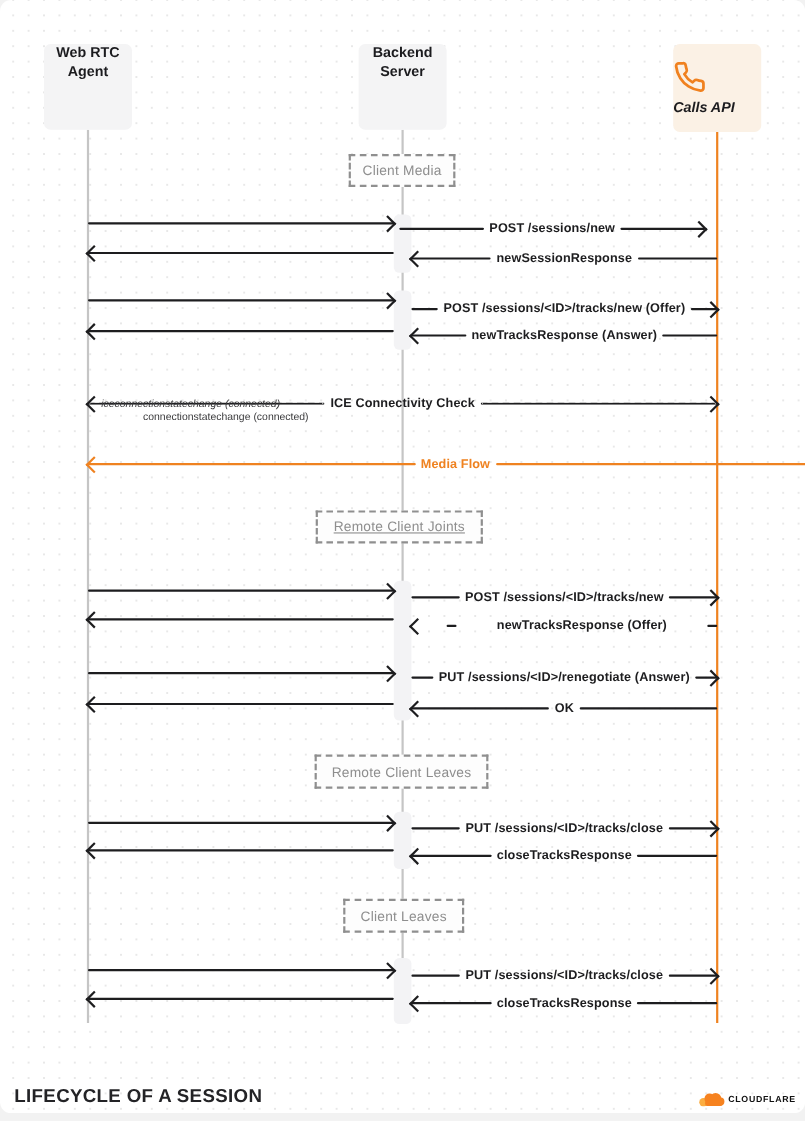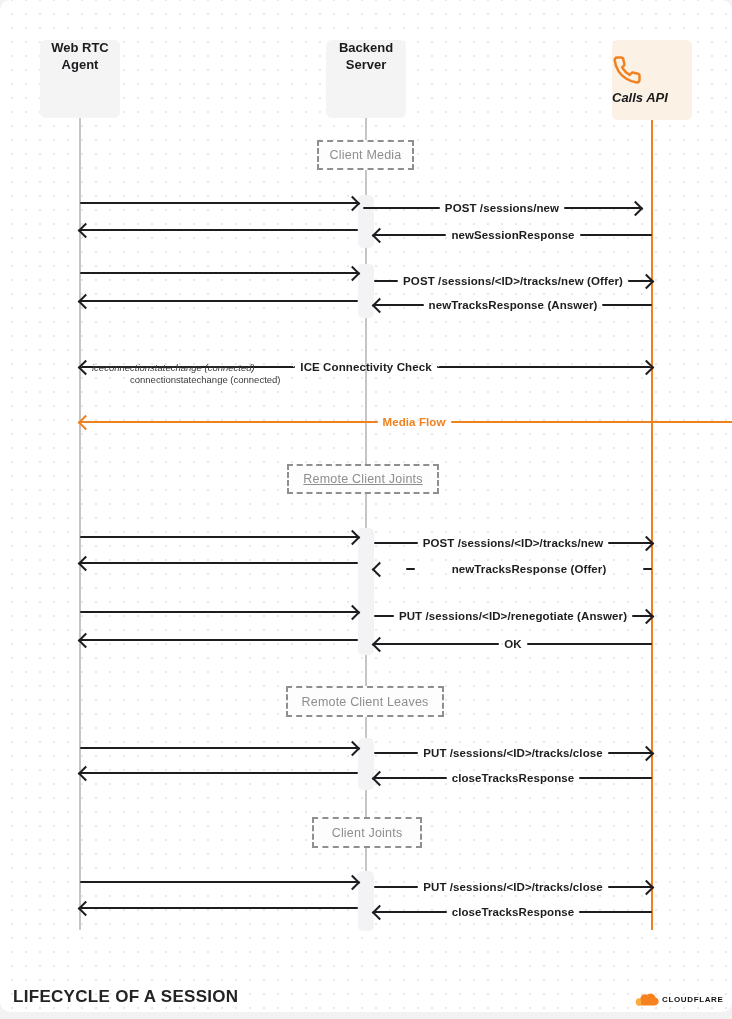--- a/index.html
+++ b/index.html
@@ -102,21 +102,21 @@
   <div class="phase" style="left:317px;top:140px;width:97px;height:30px;">
     <span>Client Media</span>
   </div>
   <div class="phase" style="left:287px;top:464px;width:152px;height:30px;text-decoration:underline;">
     <span>Remote Client Joints</span>
   </div>
   <div class="phase" style="left:286px;top:686px;width:158px;height:31px;justify-content:center;">
     <span>Remote Client Leaves</span>
   </div>
   <div class="phase" style="left:312px;top:817px;width:110px;height:31px;">
-    <span>Client Joints</span>
+    <span>Client Leaves</span>
   </div>
 
   <div class="msg" style="left:80px;top:194px;width:278px;">
     <span class="ln"></span>
       <span class="chev r"></span>
   </div>
   <div class="msg" style="left:363px;top:199px;width:278px;">
     <span class="ln"></span>
       <span class="lbl">POST /sessions/new</span>
       <span class="ln"></span>

